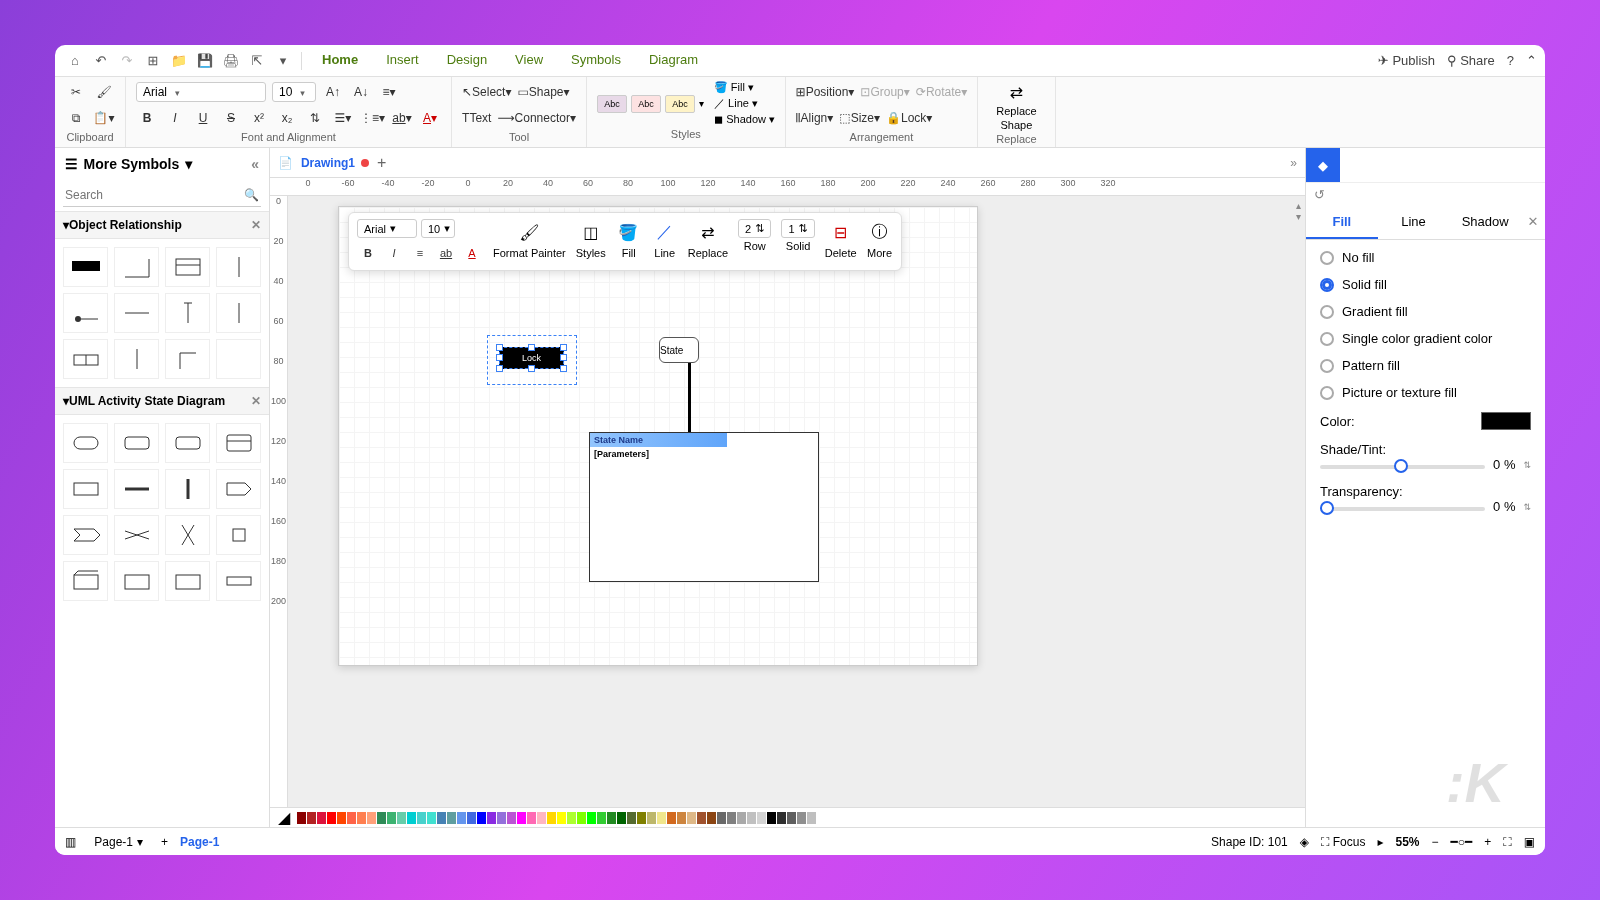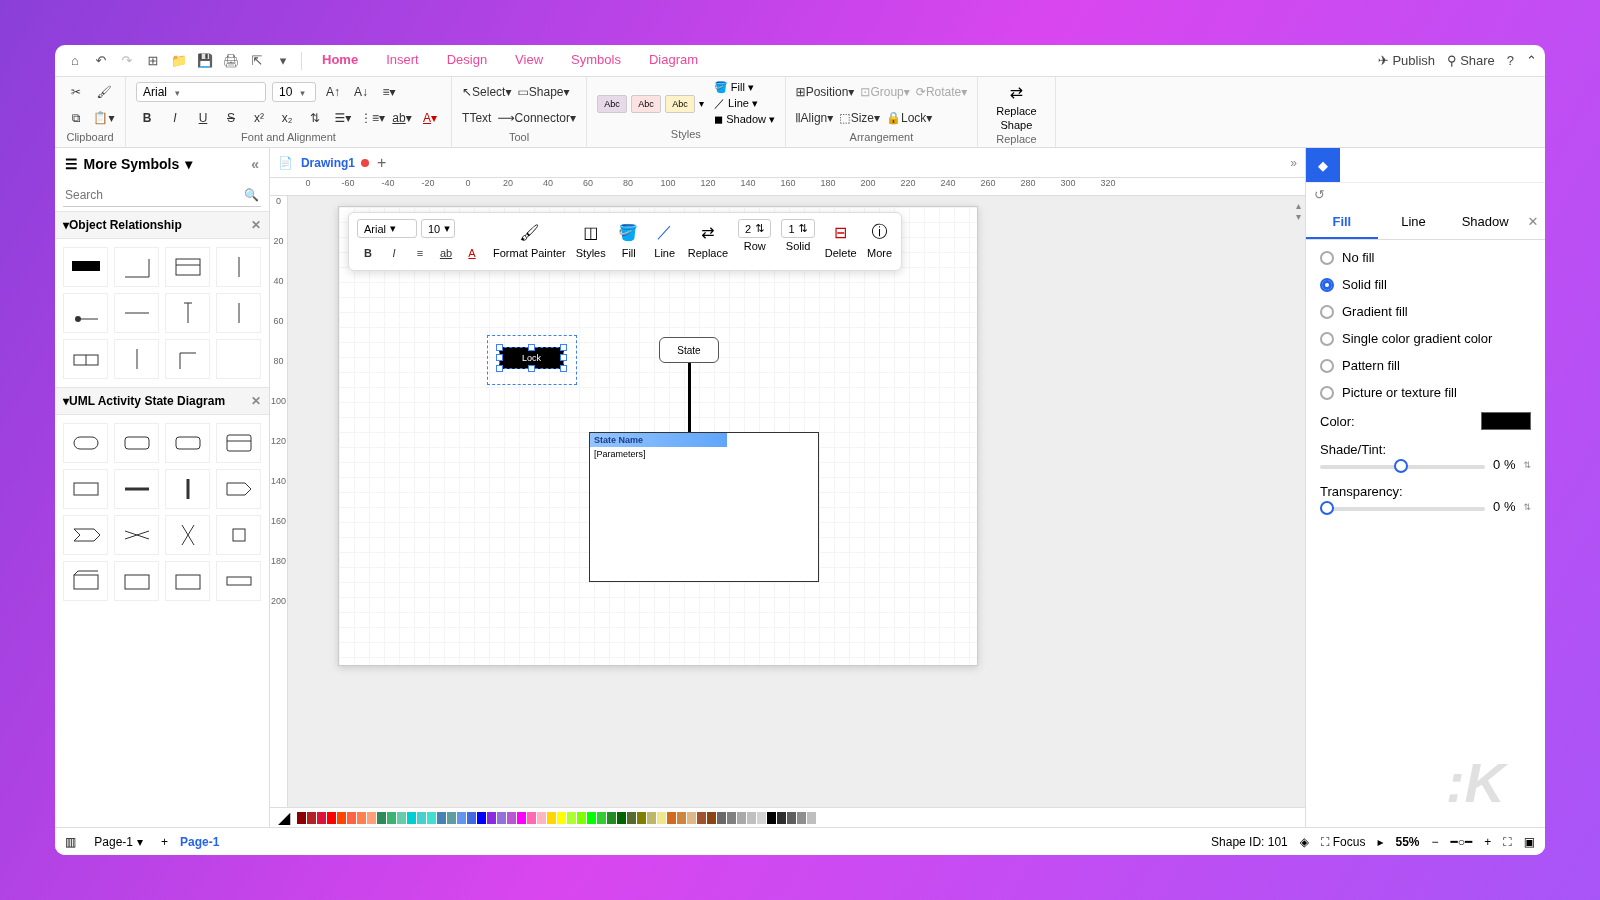--- a/index.html
+++ b/index.html
@@ -7,21 +7,21 @@
 .window { background: #fff; border-radius: 10px; width: 100%; height: 100%; display: flex; flex-direction: column; overflow: hidden; position: relative; }
 .titlebar { height: 28px; display: flex; align-items: center; padding: 0 12px; background: #f5f5f5; border-bottom: 1px solid #e0e0e0; position: relative; }
 .traffic { display: flex; gap: 8px; }
 .traffic span { width: 12px; height: 12px; border-radius: 50%; }
 .tl-red { background: #ff5f57; } .tl-yel { background: #febc2e; } .tl-grn { background: #28c840; }
 .titlebar .title { position: absolute; left: 50%; transform: translateX(-50%); font-size: 13px; font-weight: 600; color: #333; }
 .avatar { width: 20px; height: 20px; border-radius: 50%; background: linear-gradient(45deg,#f59e0b,#d97706); margin-left: auto; }
 .menubar { height: 32px; display: flex; align-items: center; padding: 0 8px; border-bottom: 1px solid #e0e0e0; font-size: 13px; gap: 2px; }
 .menubar .ico { width: 24px; height: 24px; display: flex; align-items: center; justify-content: center; color: #555; cursor: pointer; }
 .menubar .sep { width: 1px; height: 18px; background: #ddd; margin: 0 4px; }
-.menubar .tab { padding: 10px 14px; cursor: pointer; color: #ec4899; }
+.menubar .tab { padding: 10px 14px; cursor: pointer; color: #4d7c0f; }
 .menubar .tab.active { font-weight: 700; border-bottom: 2px solid #333; }
 .menubar .right { margin-left: auto; display: flex; gap: 12px; align-items: center; color: #444; }
 .ribbon { display: flex; border-bottom: 1px solid #ddd; background: #fafafa; font-size: 12px; }
 .ribbon-group { border-right: 1px solid #e5e5e5; padding: 4px 10px 2px; display: flex; flex-direction: column; }
 .ribbon-group .rows { display: flex; flex-direction: column; gap: 4px; }
 .ribbon-group .row { display: flex; align-items: center; gap: 6px; }
 .ribbon-group .label { text-align: center; font-size: 11px; color: #666; margin-top: 2px; }
 .rbtn { min-width: 22px; height: 22px; display: flex; align-items: center; justify-content: center; cursor: pointer; color: #333; border-radius: 3px; }
 .dd { display: flex; align-items: center; border: 1px solid #ccc; border-radius: 3px; padding: 2px 6px; font-size: 12px; background: #fff; gap: 4px; }
 .dd .caret::after { content: "▾"; font-size: 9px; color: #666; margin-left: 4px; }
@@ -53,25 +53,25 @@
   background-image: linear-gradient(#f4f4f4 1px, transparent 1px), linear-gradient(90deg, #f4f4f4 1px, transparent 1px);
   background-size: 15px 15px; }
 .float-toolbar { position: absolute; left: 60px; top: 16px; background: #fff; border: 1px solid #ddd; border-radius: 6px; box-shadow: 0 2px 10px rgba(0,0,0,.15); padding: 6px 8px; display: flex; gap: 10px; align-items: flex-start; font-size: 11px; z-index: 10; }
 .ft-col { display: flex; flex-direction: column; align-items: center; gap: 2px; cursor: pointer; }
 .ft-col .ic { width: 26px; height: 26px; display: flex; align-items: center; justify-content: center; font-size: 16px; }
 .ft-left { display: flex; flex-direction: column; gap: 4px; }
 .ft-left .row { display: flex; gap: 4px; align-items: center; }
 .ft-dd { border: 1px solid #ccc; padding: 2px 6px; border-radius: 3px; font-size: 11px; display: flex; align-items: center; gap: 4px; }
 .sel-shape { position: absolute; left: 160px; top: 140px; width: 65px; height: 22px; background: #000; color: #fff; font-size: 9px; display: flex; align-items: center; justify-content: center; border: 1px dashed #3b82f6; }
 .handle { position: absolute; width: 7px; height: 7px; background: #fff; border: 1px solid #3b82f6; }
-.state-shape { position: absolute; left: 320px; top: 130px; width: 60px; height: 26px; border: 1px solid #555; border-radius: 6px; background: #fff; font-size: 10px; display: flex; align-items: center; justify-content: center; }
+.state-shape { position: absolute; left: 320px; top: 130px; width: 40px; height: 26px; border: 1px solid #555; border-radius: 6px; background: #fff; font-size: 10px; display: flex; align-items: center; justify-content: flex-start; }
 .conn-line { position: absolute; left: 349px; top: 156px; width: 3px; height: 70px; background: #000; }
 .big-box { position: absolute; left: 250px; top: 225px; width: 230px; height: 150px; border: 1px solid #333; background: #fff; }
 .big-box .hdr { background: linear-gradient(90deg, #93c5fd, #60a5fa 60%, #fff 60%); font-size: 9px; padding: 2px 4px; color: #1e3a8a; font-weight: 600; }
-.big-box .body { font-size: 9px; padding: 2px 4px; }
+.big-box .body { font-size: 9px; padding: 2px 4px; font-weight: bold; }
 .color-strip { height: 20px; background: #fff; border-top: 1px solid #ddd; display: flex; align-items: center; padding: 0 8px; gap: 1px; }
 .cs { width: 9px; height: 12px; }
 .right-panel { width: 240px; border-left: 1px solid #ddd; background: #fff; display: flex; flex-direction: column; font-size: 13px; }
 .rp-tabs { display: flex; border-bottom: 1px solid #ddd; }
 .rp-tabs div { flex: 1; text-align: center; padding: 8px 4px; cursor: pointer; font-size: 13px; }
 .rp-tabs .active { color: #2563eb; font-weight: 700; border-bottom: 2px solid #2563eb; }
 .rp-tabs .x { flex: 0 0 24px; color: #888; }
 .rp-body { padding: 10px 14px; display: flex; flex-direction: column; gap: 12px; }
 .radio { display: flex; align-items: center; gap: 8px; cursor: pointer; }
 .radio .r { width: 14px; height: 14px; border: 2px solid #aaa; border-radius: 50%; }

